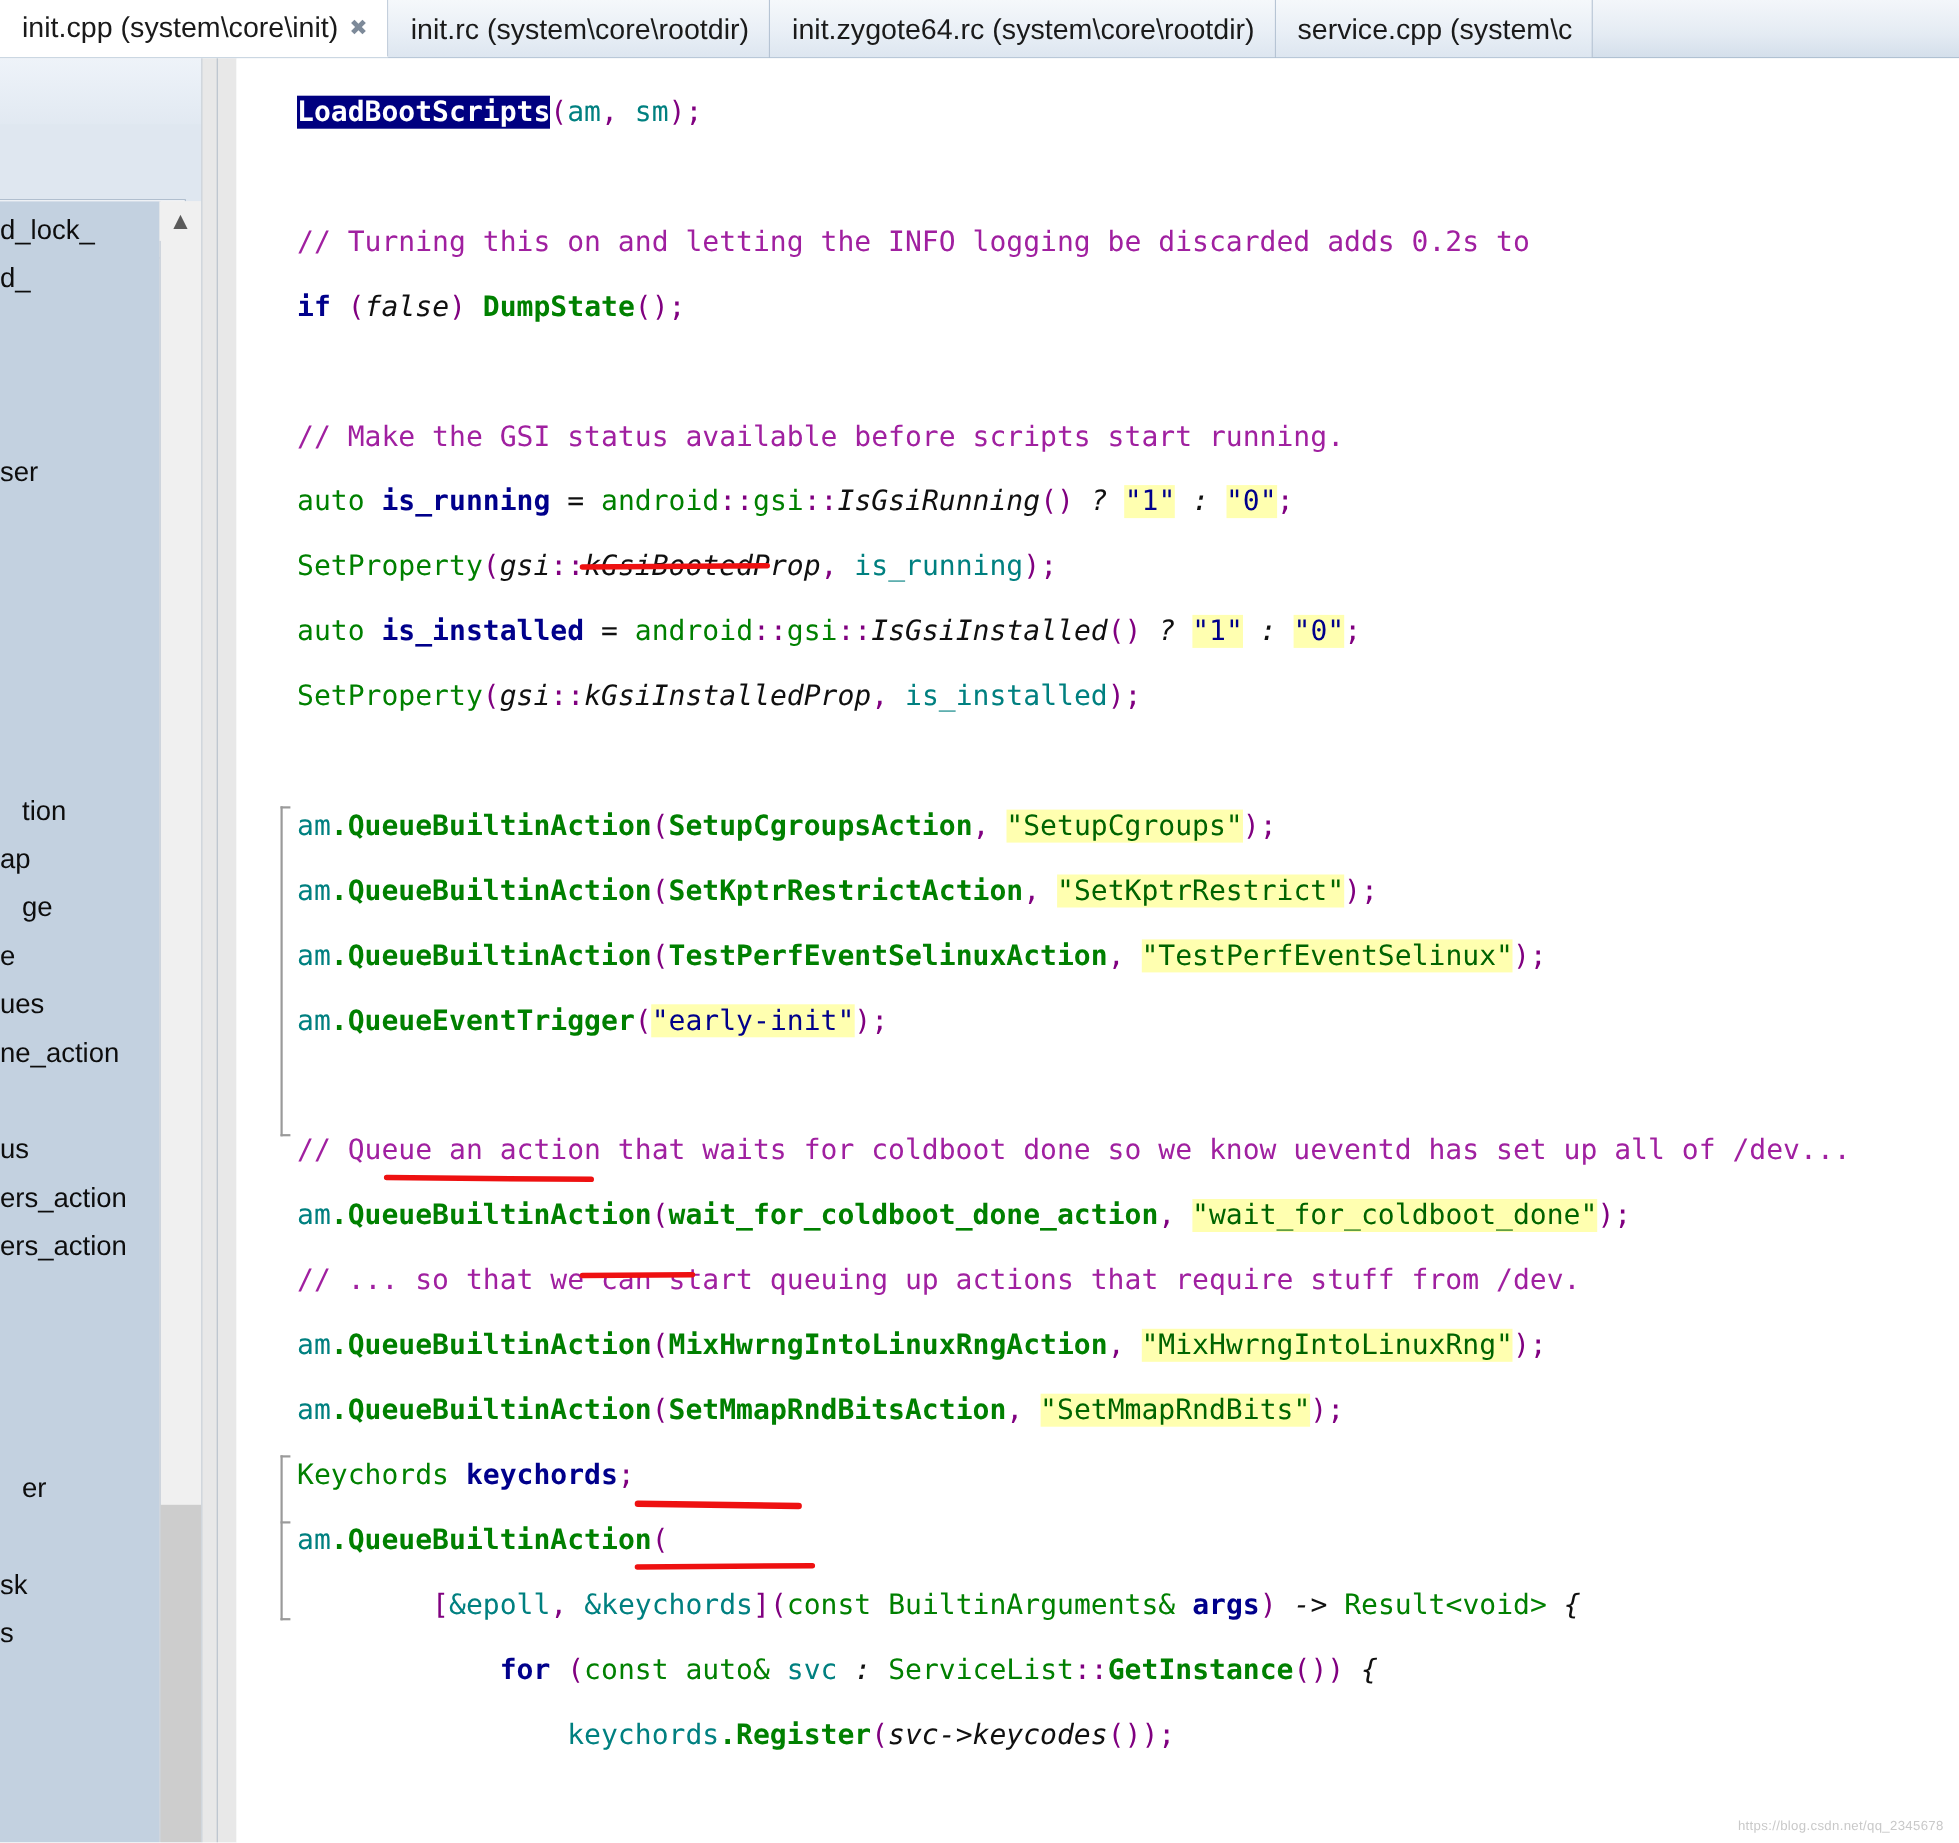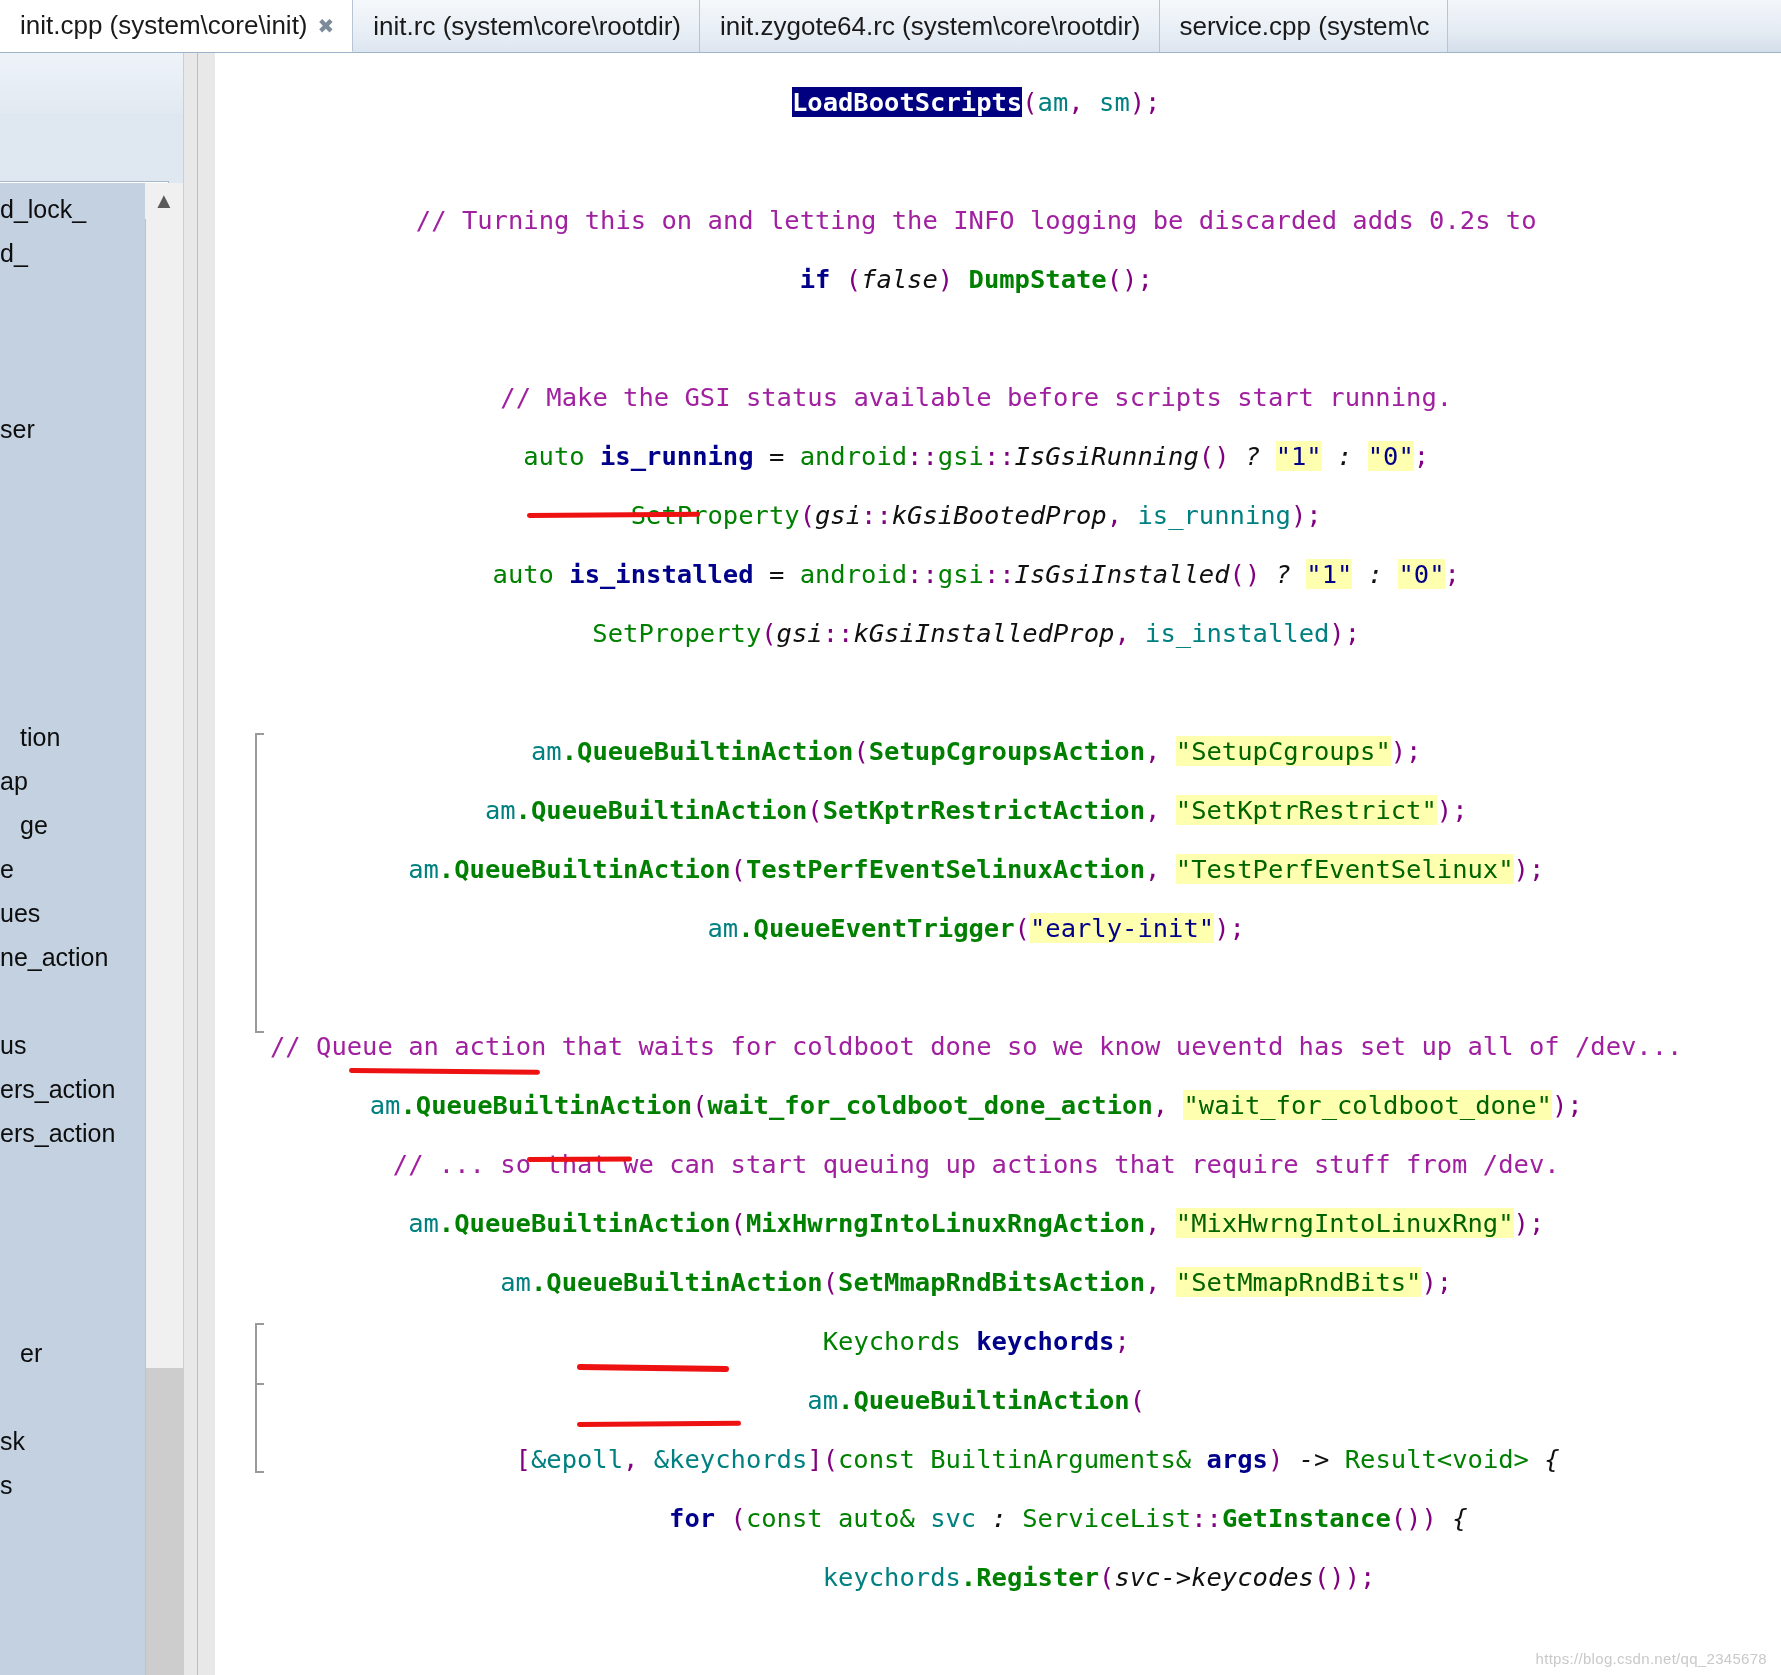--- a/index.html
+++ b/index.html
@@ -102,21 +102,21 @@
     overflow: hidden;
   }
   #code {
     position: absolute; left: 0; top: 0;
     padding: 0;
     font-family: "DejaVu Sans Mono", "Liberation Mono", monospace;
     font-size: 25.5px;
     line-height: 29.5px;
     white-space: pre;
   }
-  .ln { height: 29.5px; white-space: pre; text-align: center; }
+  .ln { height: 29.5px; white-space: pre; }
 
   
   .foldbar {
     position: absolute; background: #9a9a9a; width: 2px;
   }
   .foldtick {
     position: absolute; background: #9a9a9a; height: 2px; width: 9px;
   }
 
   
@@ -134,21 +134,21 @@
 
   
   .redline {
     position: absolute; background: #ee1111; border-radius: 4px;
     transform-origin: left center;
   }
 
   
   #watermark {
     position: absolute; right: 14px; bottom: 8px;
-    font-size: 15px; color: #c9c9c9;
+    font-size: 12px; color: #c9c9c9;
     font-family: "Liberation Sans", sans-serif;
     letter-spacing: 0.3px;
   }
 </style>
 </head>
 <body>
 
 <div id="app">
 
   <div id="tabbar">

